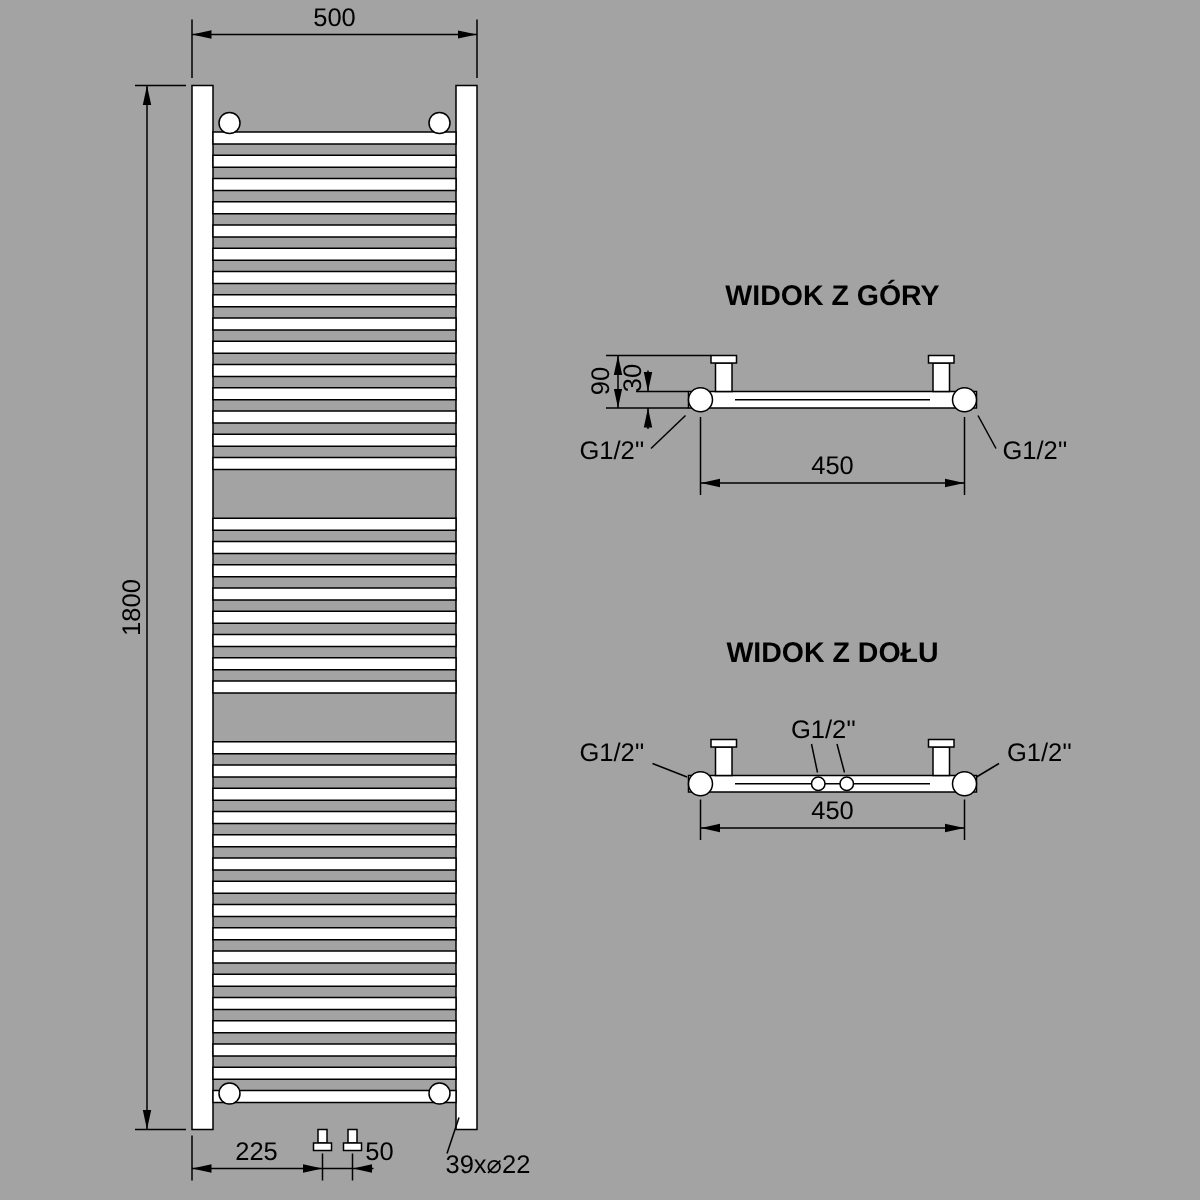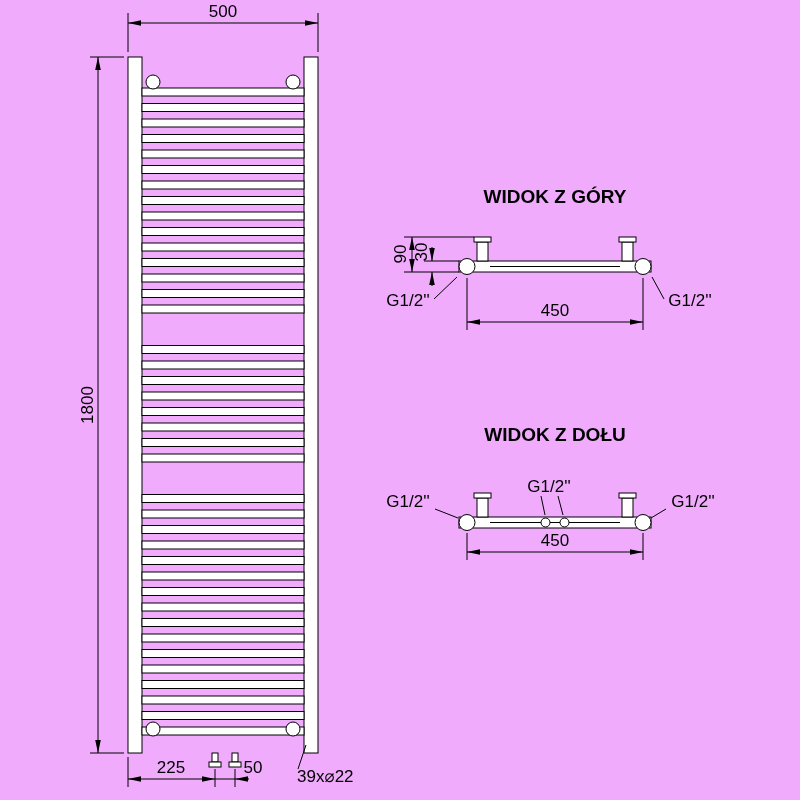--- a/index.html
+++ b/index.html
@@ -4,21 +4,21 @@
 <style>
   html, body {
     margin: 0;
     padding: 0;
     background: #ffffff;
   }
   .canvas {
     width: 800px;
     height: 800px;
     position: relative;
-    background: #f0abfc;
+    background: #a3a3a3;
     overflow: hidden;
   }
   .ln {
     stroke: #000000;
     stroke-width: 1;
     fill: none;
   }
   .shape {
     stroke: #000000;
     stroke-width: 1;

